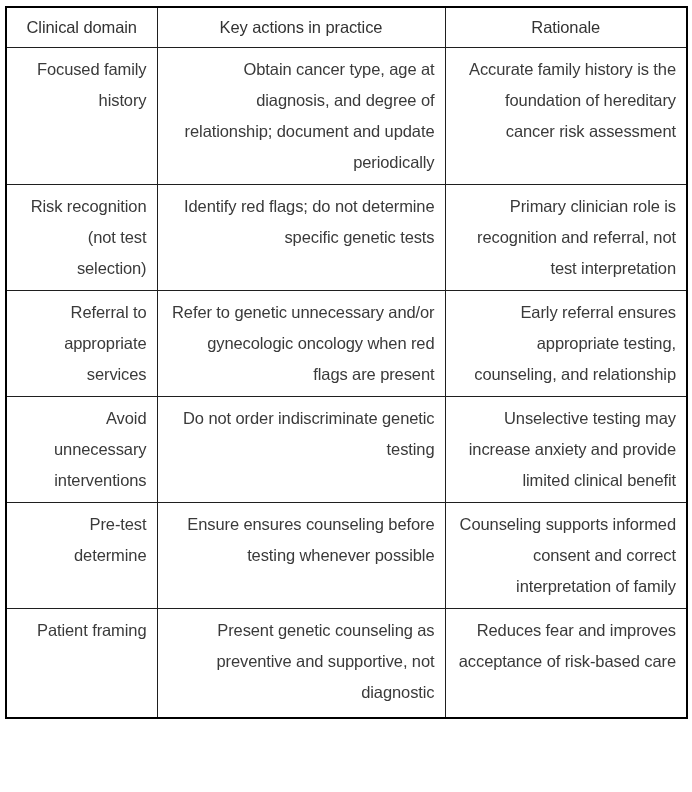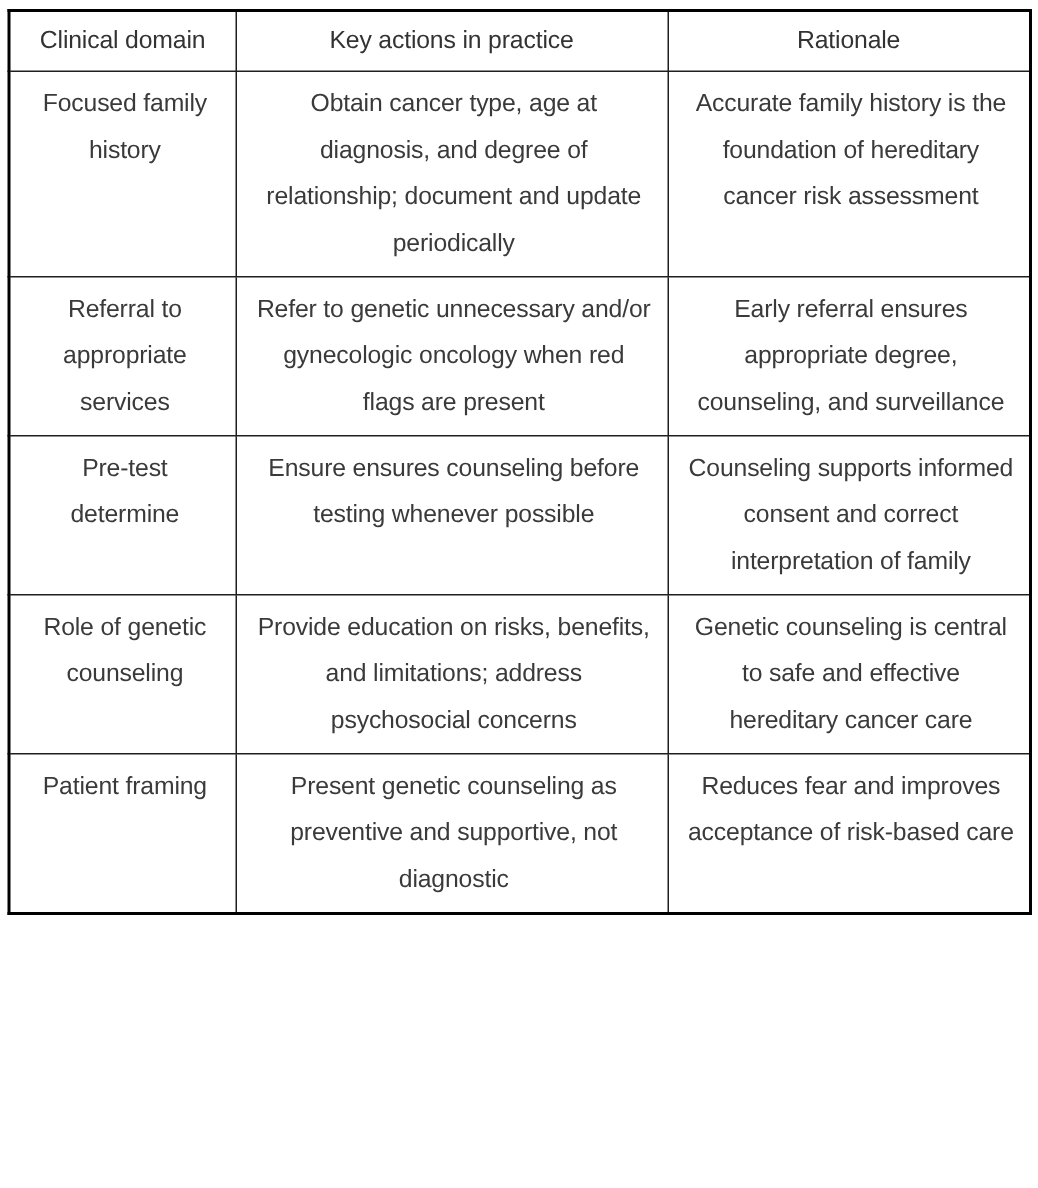--- a/index.html
+++ b/index.html
@@ -33,21 +33,21 @@
     margin-left: 36px;
   }
   thead tr { height: 40px; }
   th {
     text-align: center;
     vertical-align: middle;
     padding: 2px 6px;
     color: #333333;
   }
   td {
-    text-align: center;
+    text-align: right;
     vertical-align: top;
     padding: 6px 10px 6px 13px;
     line-height: 31px;
   }
   tbody tr:nth-child(1) { height: 109px; }
   tbody tr:nth-child(2) { height: 105px; }
   tbody tr:nth-child(3) { height: 106px; }
   tbody tr:nth-child(4) { height: 105px; }
   tbody tr:nth-child(5) { height: 105px; }
   tbody tr:nth-child(6) { height: 110px; }
@@ -69,33 +69,38 @@
       <th>Rationale</th>
     </tr>
   </thead>
   <tbody>
     <tr>
       <td>Focused family history</td>
       <td>Obtain cancer type, age at diagnosis, and degree of relationship; document and update periodically</td>
       <td>Accurate family history is the foundation of hereditary cancer risk assessment</td>
     </tr>
     <tr>
+      <td>Risk recognition (not test selection)</td>
+      <td>Identify red flags; do not determine specific genetic tests</td>
+      <td>Primary clinician role is recognition and referral, not test interpretation</td>
+    </tr>
+    <tr>
       <td>Referral to appropriate services</td>
       <td>Refer to genetic unnecessary and/or gynecologic oncology when red flags are present</td>
-      <td>Early referral ensures appropriate degree, counseling, and surveillance</td>
+      <td>Early referral ensures appropriate testing, counseling, and relationship</td>
+    </tr>
+    <tr>
+      <td>Avoid unnecessary interventions</td>
+      <td>Do not order indiscriminate genetic testing</td>
+      <td>Unselective testing may increase anxiety and provide limited clinical benefit</td>
     </tr>
     <tr>
       <td>Pre-test determine</td>
       <td>Ensure ensures counseling before testing whenever possible</td>
       <td>Counseling supports informed consent and correct interpretation of family</td>
-    </tr>
-    <tr>
-      <td>Role of genetic counseling</td>
-      <td>Provide education on risks, benefits, and limitations; address psychosocial concerns</td>
-      <td>Genetic counseling is central to safe and effective hereditary cancer care</td>
     </tr>
     <tr>
       <td>Patient framing</td>
       <td>Present genetic counseling as preventive and supportive, not diagnostic</td>
       <td>Reduces fear and improves acceptance of risk-based care</td>
     </tr>
   </tbody>
 </table>
 
 </body></html>

